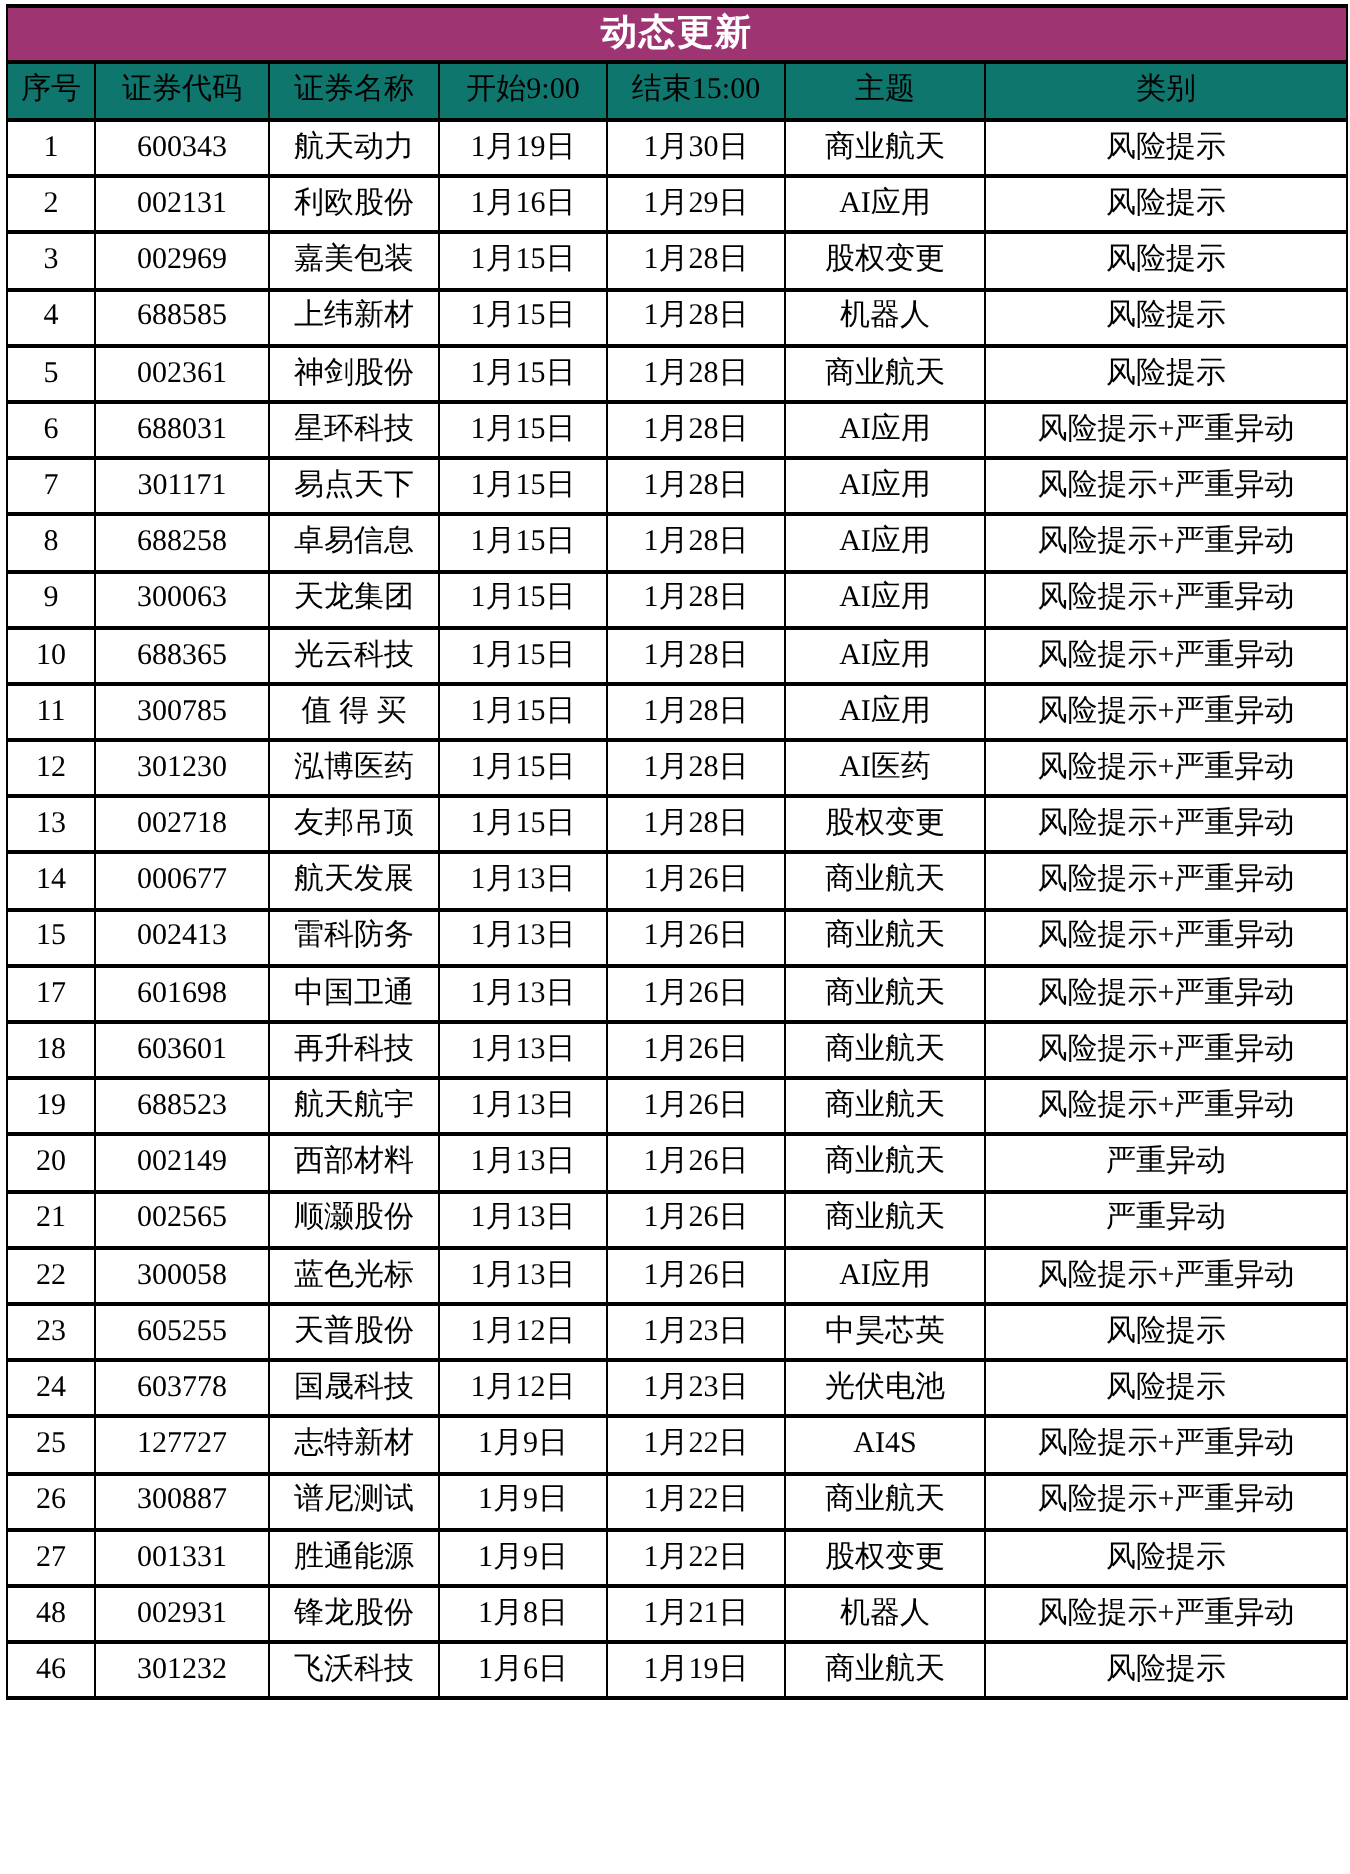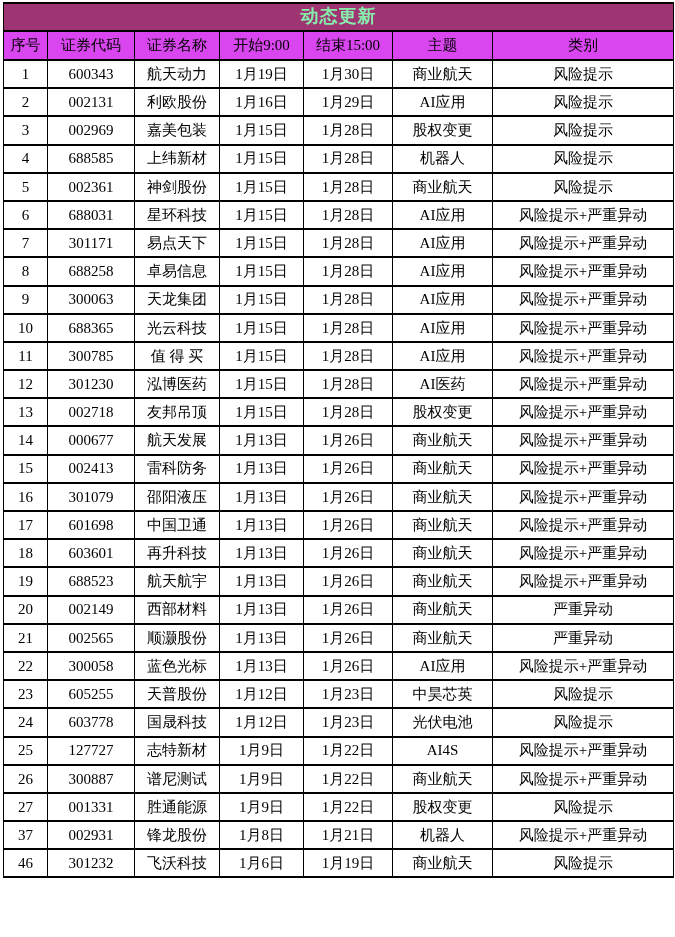--- a/index.html
+++ b/index.html
@@ -39,21 +39,21 @@
   tr.title-row th {
     background: #9E3472;
     color: #ffffff;
     font-weight: bold;
     font-size: 18px;
     height: 26px;
     letter-spacing: 1px;
   }
   tr.header-row th {
     height: 27px;
-    background: #d946ef;
+    background: #0f766e;
   }
   tbody.data-rows td {
     height: 26.2px;
     background: #ffffff;
   }
 </style>
 </head>
 <body>
 
 <div class="page">
@@ -62,21 +62,21 @@
       <col style="width:44px">
       <col style="width:87px">
       <col style="width:85px">
       <col style="width:84px">
       <col style="width:89px">
       <col style="width:100px">
       <col style="width:181px">
     </colgroup>
     <thead>
       <tr class="title-row">
-        <th colspan="7" style="background: rgb(158, 52, 114); color: #86efac;">动态更新</th>
+        <th colspan="7" style="background: rgb(158, 52, 114); color: #ffffff;">动态更新</th>
       </tr>
       <tr class="header-row">
         <th>序号</th>
         <th>证券代码</th>
         <th>证券名称</th>
         <th>开始9:00</th>
         <th>结束15:00</th>
         <th>主题</th>
         <th>类别</th>
       </tr>
@@ -211,29 +211,20 @@
         <tr>
           <td>15</td>
           <td>002413</td>
           <td>雷科防务</td>
           <td>1月13日</td>
           <td>1月26日</td>
           <td>商业航天</td>
           <td>风险提示+严重异动</td>
         </tr>
         <tr>
-          <td>16</td>
-          <td>301079</td>
-          <td>邵阳液压</td>
-          <td>1月13日</td>
-          <td>1月26日</td>
-          <td>商业航天</td>
-          <td>风险提示+严重异动</td>
-        </tr>
-        <tr>
           <td>17</td>
           <td>601698</td>
           <td>中国卫通</td>
           <td>1月13日</td>
           <td>1月26日</td>
           <td>商业航天</td>
           <td>风险提示+严重异动</td>
         </tr>
         <tr>
           <td>18</td>
@@ -319,21 +310,21 @@
         <tr>
           <td>27</td>
           <td>001331</td>
           <td>胜通能源</td>
           <td>1月9日</td>
           <td>1月22日</td>
           <td>股权变更</td>
           <td>风险提示</td>
         </tr>
         <tr>
-          <td>37</td>
+          <td>48</td>
           <td>002931</td>
           <td>锋龙股份</td>
           <td>1月8日</td>
           <td>1月21日</td>
           <td>机器人</td>
           <td>风险提示+严重异动</td>
         </tr>
         <tr>
           <td>46</td>
           <td>301232</td>

